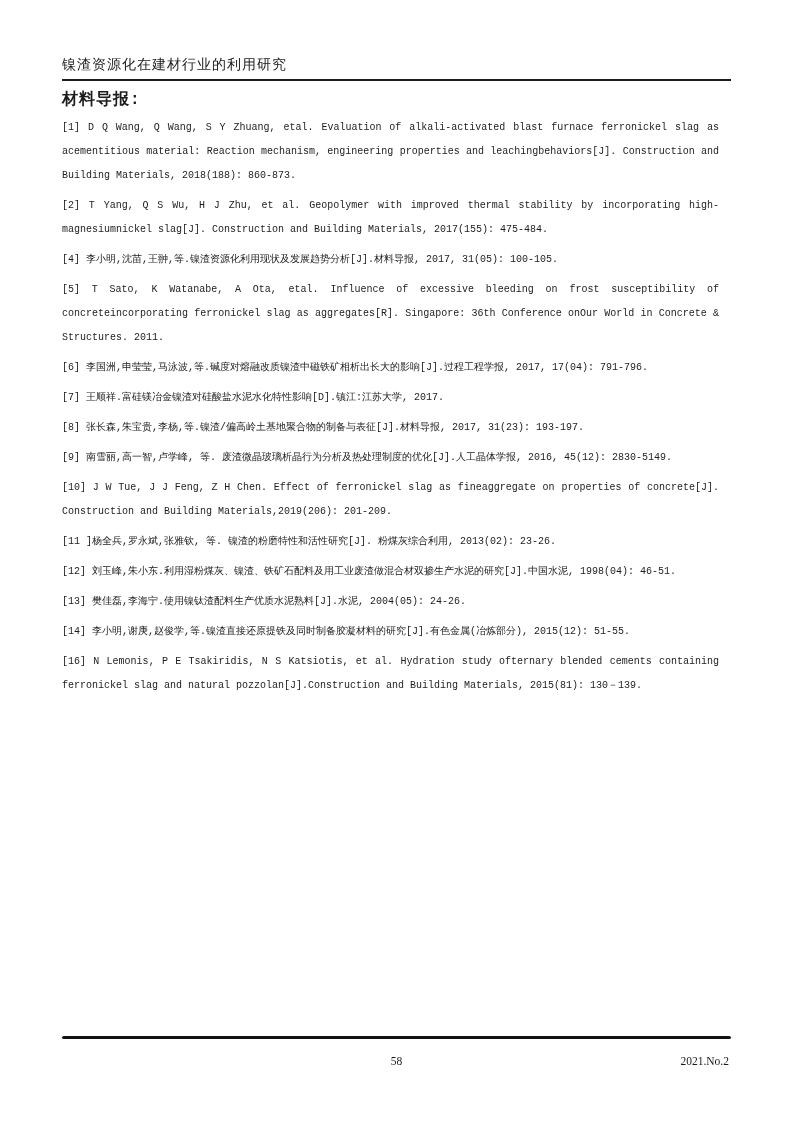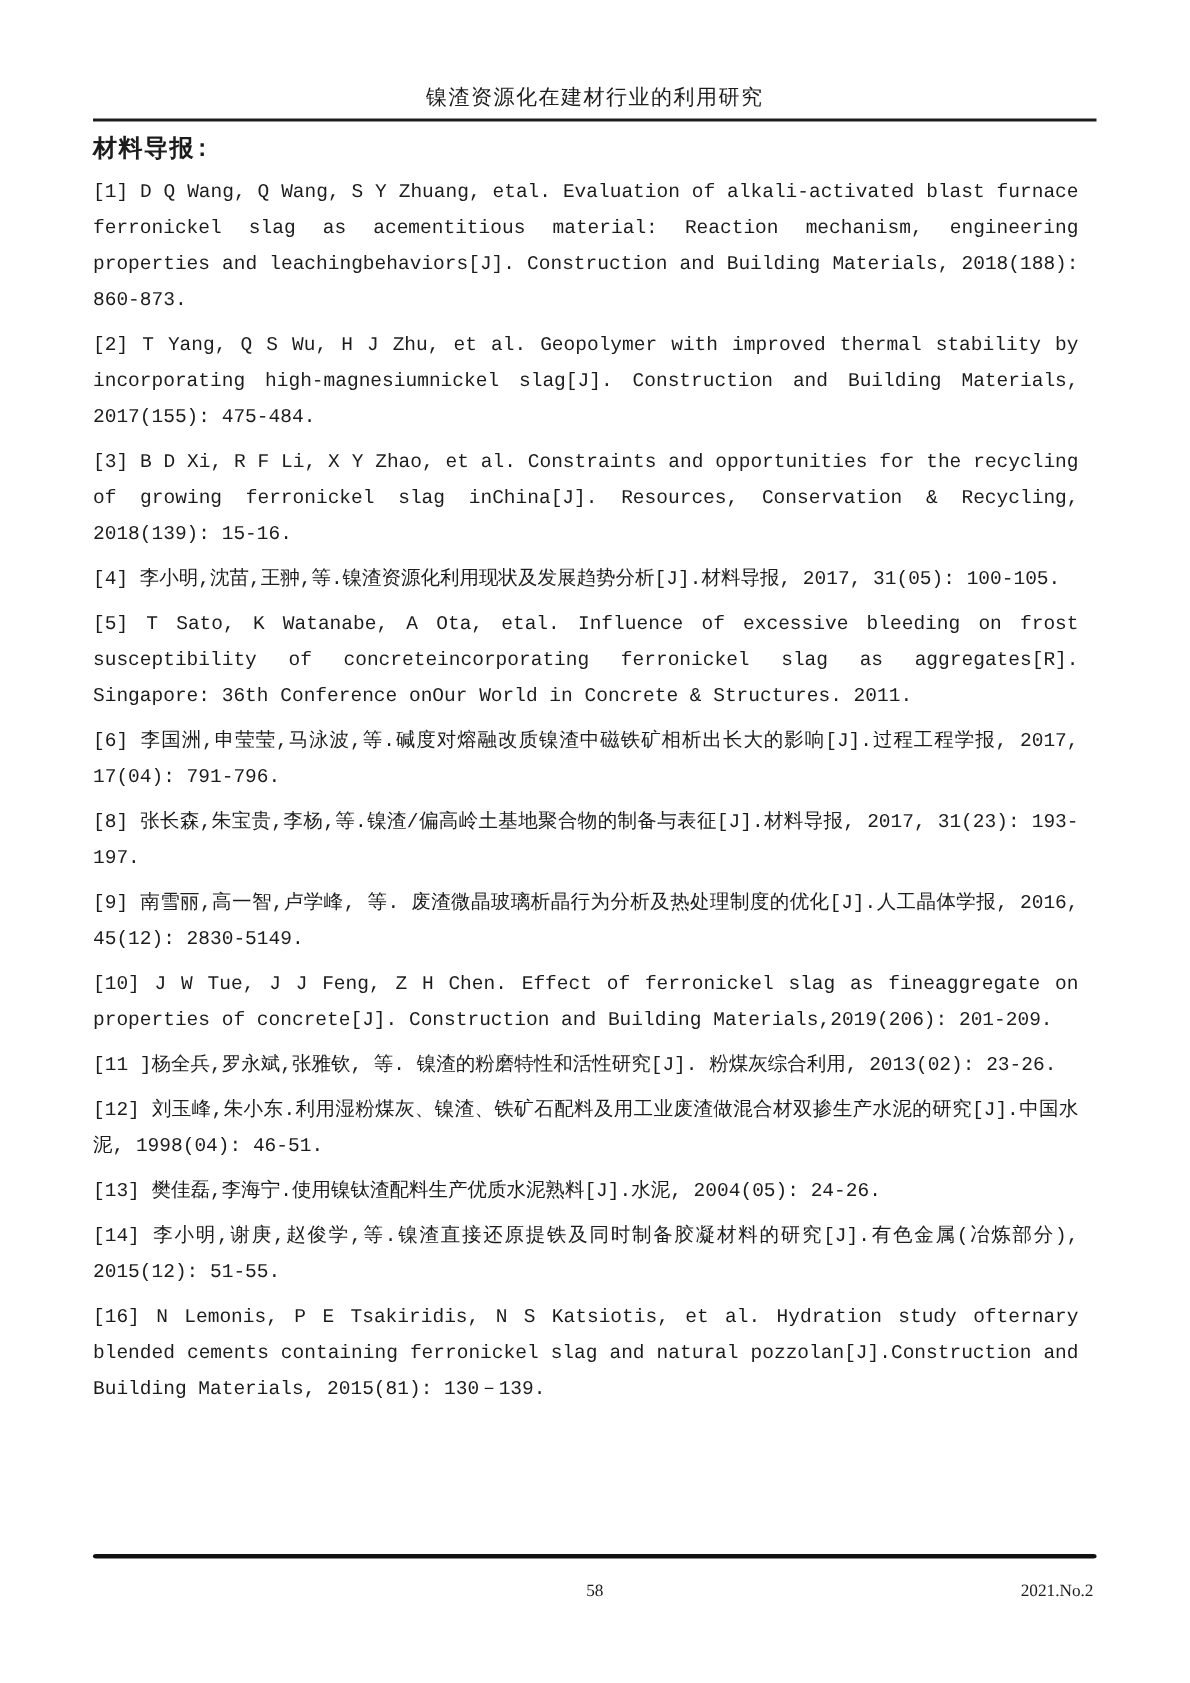--- a/index.html
+++ b/index.html
@@ -14,41 +14,41 @@
     background: #ffffff;
     overflow: hidden;
     color: #1c1c1c;
     font-family: "Liberation Mono", "DejaVu Sans Mono", monospace;
   }
   .header {
     margin: 0 62px;
     padding-top: 56px;
   }
   .header-title {
-    text-align: center;
+    text-align: left;
     font-size: 14px;
     letter-spacing: 1px;
     color: #1c1c1c;
   }
   .header-rule {
     margin-top: 5px;
     border-bottom: 2px solid #1c1c1c;
     height: 0;
   }
   .content {
     margin: 0 62px;
   }
   .section-heading {
     font-size: 16px;
     font-weight: bold;
     margin: 8px 0 6px 0;
     letter-spacing: 1px;
   }
   .ref {
-    font-size: 13px;
+    font-size: 10px;
     line-height: 24px;
     text-align: justify;
     margin: 0 12px 6px 0;
     word-break: break-word;
   }
   .footer {
     position: absolute;
     left: 62px;
     right: 62px;
     top: 1036px;
@@ -86,24 +86,24 @@
   <div class="header">
     <div class="header-title">镍渣资源化在建材行业的利用研究</div>
     <div class="header-rule"></div>
   </div>
 
   <div class="content">
     <div class="section-heading">材料导报:</div>
 
     <p class="ref">[1] D Q Wang, Q Wang, S Y Zhuang, etal. Evaluation of alkali-activated blast furnace ferronickel slag as acementitious material: Reaction mechanism, engineering properties and leachingbehaviors[J]. Construction and Building Materials, 2018(188): 860-873.</p>
     <p class="ref">[2] T Yang, Q S Wu, H J Zhu, et al. Geopolymer with improved thermal stability by incorporating high-magnesiumnickel slag[J]. Construction and Building Materials, 2017(155): 475-484.</p>
-    <p class="ref">[3] B D Xi, R F Li, X Y Zhao, et al. Constraints and opportunities for the recycling of growing ferronickel slag inChina[J]. Resources, Conservation &amp; Recycling, 2018(139): 15-16.</p>
     <p class="ref">[4] 李小明,沈苗,王翀,等.镍渣资源化利用现状及发展趋势分析[J].材料导报, 2017, 31(05): 100-105.</p>
     <p class="ref">[5] T Sato, K Watanabe, A Ota, etal. Influence of excessive bleeding on frost susceptibility of concreteincorporating ferronickel slag as aggregates[R]. Singapore: 36th Conference onOur World in Concrete &amp; Structures. 2011.</p>
     <p class="ref">[6] 李国洲,申莹莹,马泳波,等.碱度对熔融改质镍渣中磁铁矿相析出长大的影响[J].过程工程学报, 2017, 17(04): 791-796.</p>
+    <p class="ref">[7] 王顺祥.富硅镁冶金镍渣对硅酸盐水泥水化特性影响[D].镇江:江苏大学, 2017.</p>
     <p class="ref">[8] 张长森,朱宝贵,李杨,等.镍渣/偏高岭土基地聚合物的制备与表征[J].材料导报, 2017, 31(23): 193-197.</p>
     <p class="ref">[9] 南雪丽,高一智,卢学峰, 等. 废渣微晶玻璃析晶行为分析及热处理制度的优化[J].人工晶体学报, 2016, 45(12): 2830-5149.</p>
     <p class="ref">[10] J W Tue, J J Feng, Z H Chen. Effect of ferronickel slag as fineaggregate on properties of concrete[J]. Construction and Building Materials,2019(206): 201-209.</p>
     <p class="ref">[11 ]杨全兵,罗永斌,张雅钦, 等. 镍渣的粉磨特性和活性研究[J]. 粉煤灰综合利用, 2013(02): 23-26.</p>
     <p class="ref">[12] 刘玉峰,朱小东.利用湿粉煤灰、镍渣、铁矿石配料及用工业废渣做混合材双掺生产水泥的研究[J].中国水泥, 1998(04): 46-51.</p>
     <p class="ref">[13] 樊佳磊,李海宁.使用镍钛渣配料生产优质水泥熟料[J].水泥, 2004(05): 24-26.</p>
     <p class="ref">[14] 李小明,谢庚,赵俊学,等.镍渣直接还原提铁及同时制备胶凝材料的研究[J].有色金属(冶炼部分), 2015(12): 51-55.</p>
     <p class="ref">[16] N Lemonis, P E Tsakiridis, N S Katsiotis, et al. Hydration study ofternary blended cements containing ferronickel slag and natural pozzolan[J].Construction and Building Materials, 2015(81): 130－139.</p>
   </div>
 

